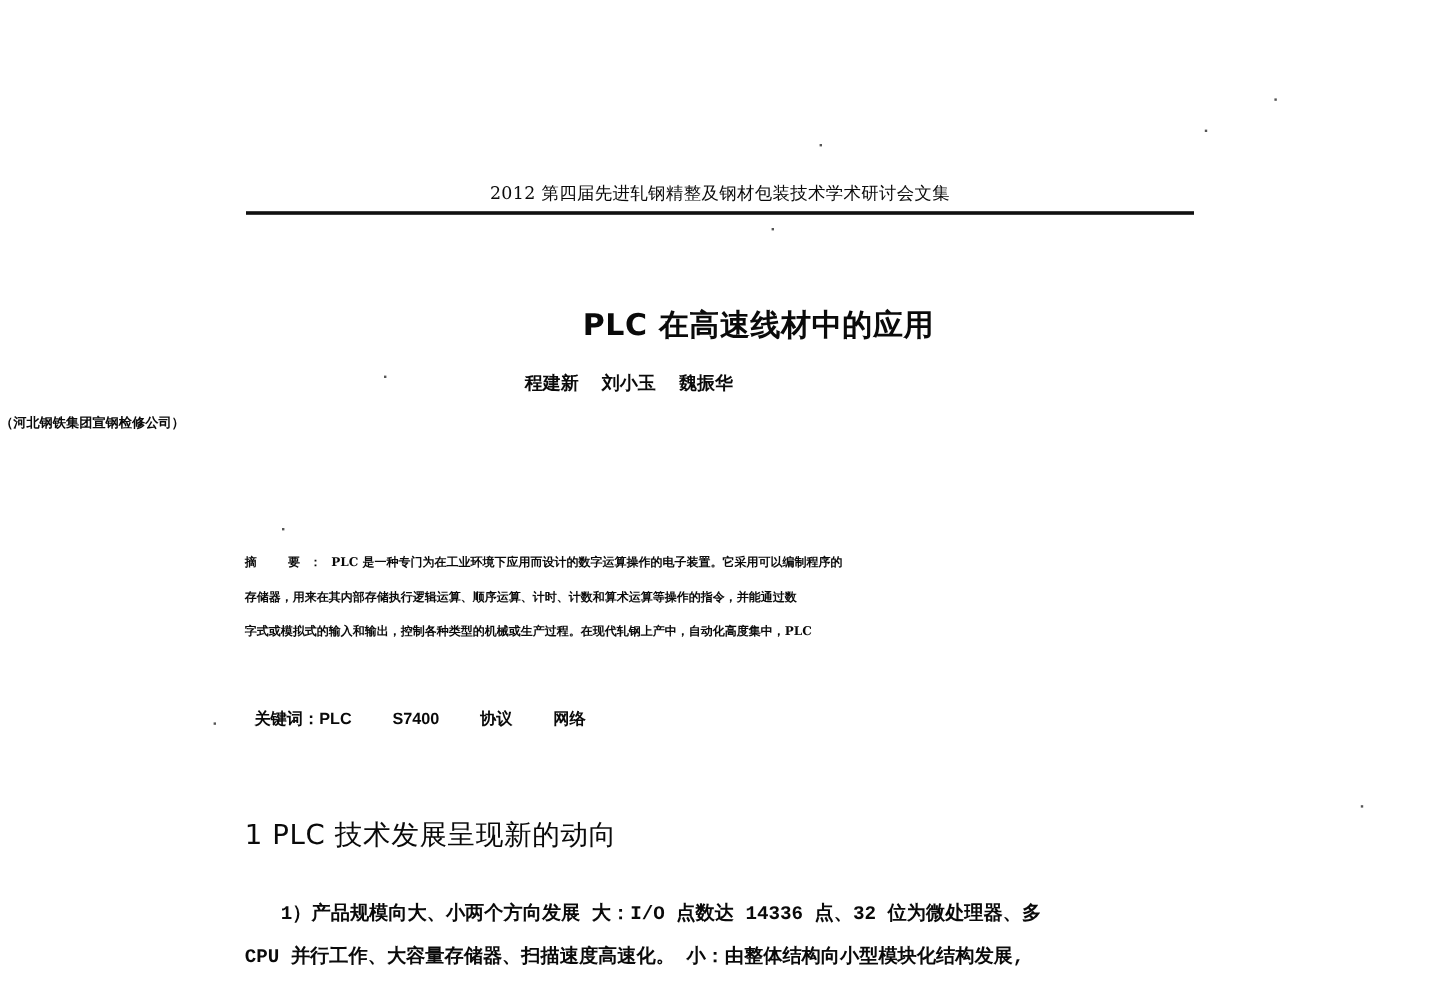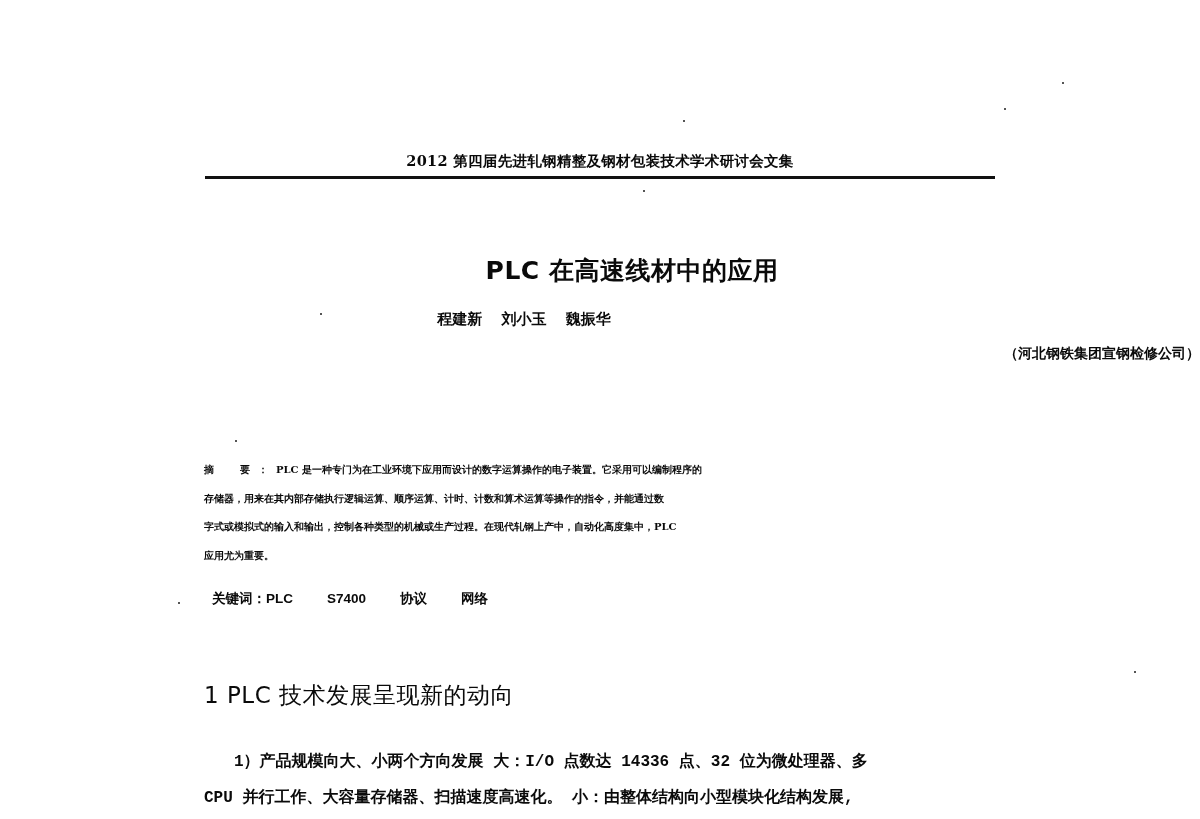--- a/index.html
+++ b/index.html
@@ -4,42 +4,42 @@
 <style>
   html, body { margin: 0; padding: 0; background: #ffffff; }
   body {
     width: 1200px; height: 819px; position: relative; overflow: hidden;
     color: #0a0a0a; font-family: "DejaVu Serif", serif;
   }
   .page { position: absolute; left: 0; top: 0; width: 1200px; height: 819px; }
 
   .running-header {
     position: absolute; left: 205px; top: 152px; width: 790px;
-    text-align: center; font-size: 14.5px; font-weight: bold;
+    text-align: center; font-size: 14.5px; font-weight: normal;
     letter-spacing: 0.3px; font-family: "DejaVu Serif", serif;
   }
   .header-rule {
     position: absolute; left: 205px; top: 176px; width: 790px; height: 3px;
     background: #111;
   }
 
   .title {
     position: absolute; left: 0; top: 254px; width: 1200px; text-align: center;
     font-size: 25px; font-weight: bold; font-family: "DejaVu Sans", sans-serif;
     letter-spacing: 0.5px;
     padding-left: 32px;
   }
   .authors {
     position: absolute; left: 0; top: 310px; width: 1048px; text-align: center;
     font-size: 15px; font-weight: bold; font-family: "DejaVu Serif", serif;
     word-spacing: 14px;
   }
   .affiliation {
-    position: absolute; left: 0; top: 345px; width: 1200px; text-align: right;
-    font-size: 14px; font-weight: bold; font-family: "DejaVu Sans", sans-serif;
+    position: absolute; left: 0; top: 345px; width: 1200px; text-align: left;
+    font-size: 11px; font-weight: bold; font-family: "DejaVu Sans", sans-serif;
   }
 
   .abstract {
     position: absolute; left: 204px; top: 456px; width: 792px;
     font-size: 10px; font-weight: bold; line-height: 28.5px;
     font-family: "DejaVu Serif", serif; text-align: justify;
   }
   .abstract .label { letter-spacing: 8px; }
   .abstract .abs-line { display: block; white-space: nowrap; }
 
@@ -80,21 +80,20 @@
     <span>刘小玉</span>
     <span>魏振华</span>
   </div>
 
   <div class="affiliation">（河北钢铁集团宣钢检修公司）</div>
 
   <div class="abstract">
     <span class="abs-line"><span class="label">摘　要：</span><span>PLC 是一种专门为在工业环境下应用而设计的数字运算操作的电子装置。它采用可以编制程序的</span></span>
     <span class="abs-line">存储器，用来在其内部存储执行逻辑运算、顺序运算、计时、计数和算术运算等操作的指令，并能通过数</span>
     <span class="abs-line">字式或模拟式的输入和输出，控制各种类型的机械或生产过程。在现代轧钢上产中，自动化高度集中，PLC</span>
-    <span class="abs-line">应用尤为重要。</span>
   </div>
 
   <div class="keywords">
     <span>关键词：</span><span class="kw">PLC</span><span class="kw">S7400</span><span class="kw">协议</span><span class="kw">网络</span>
   </div>
 
   <div class="section-heading">1 PLC 技术发展呈现新的动向</div>
 
   <div class="body-para">
     <span class="bp-line first">1）产品规模向大、小两个方向发展 大：I/O 点数达 14336 点、32 位为微处理器、多</span>

